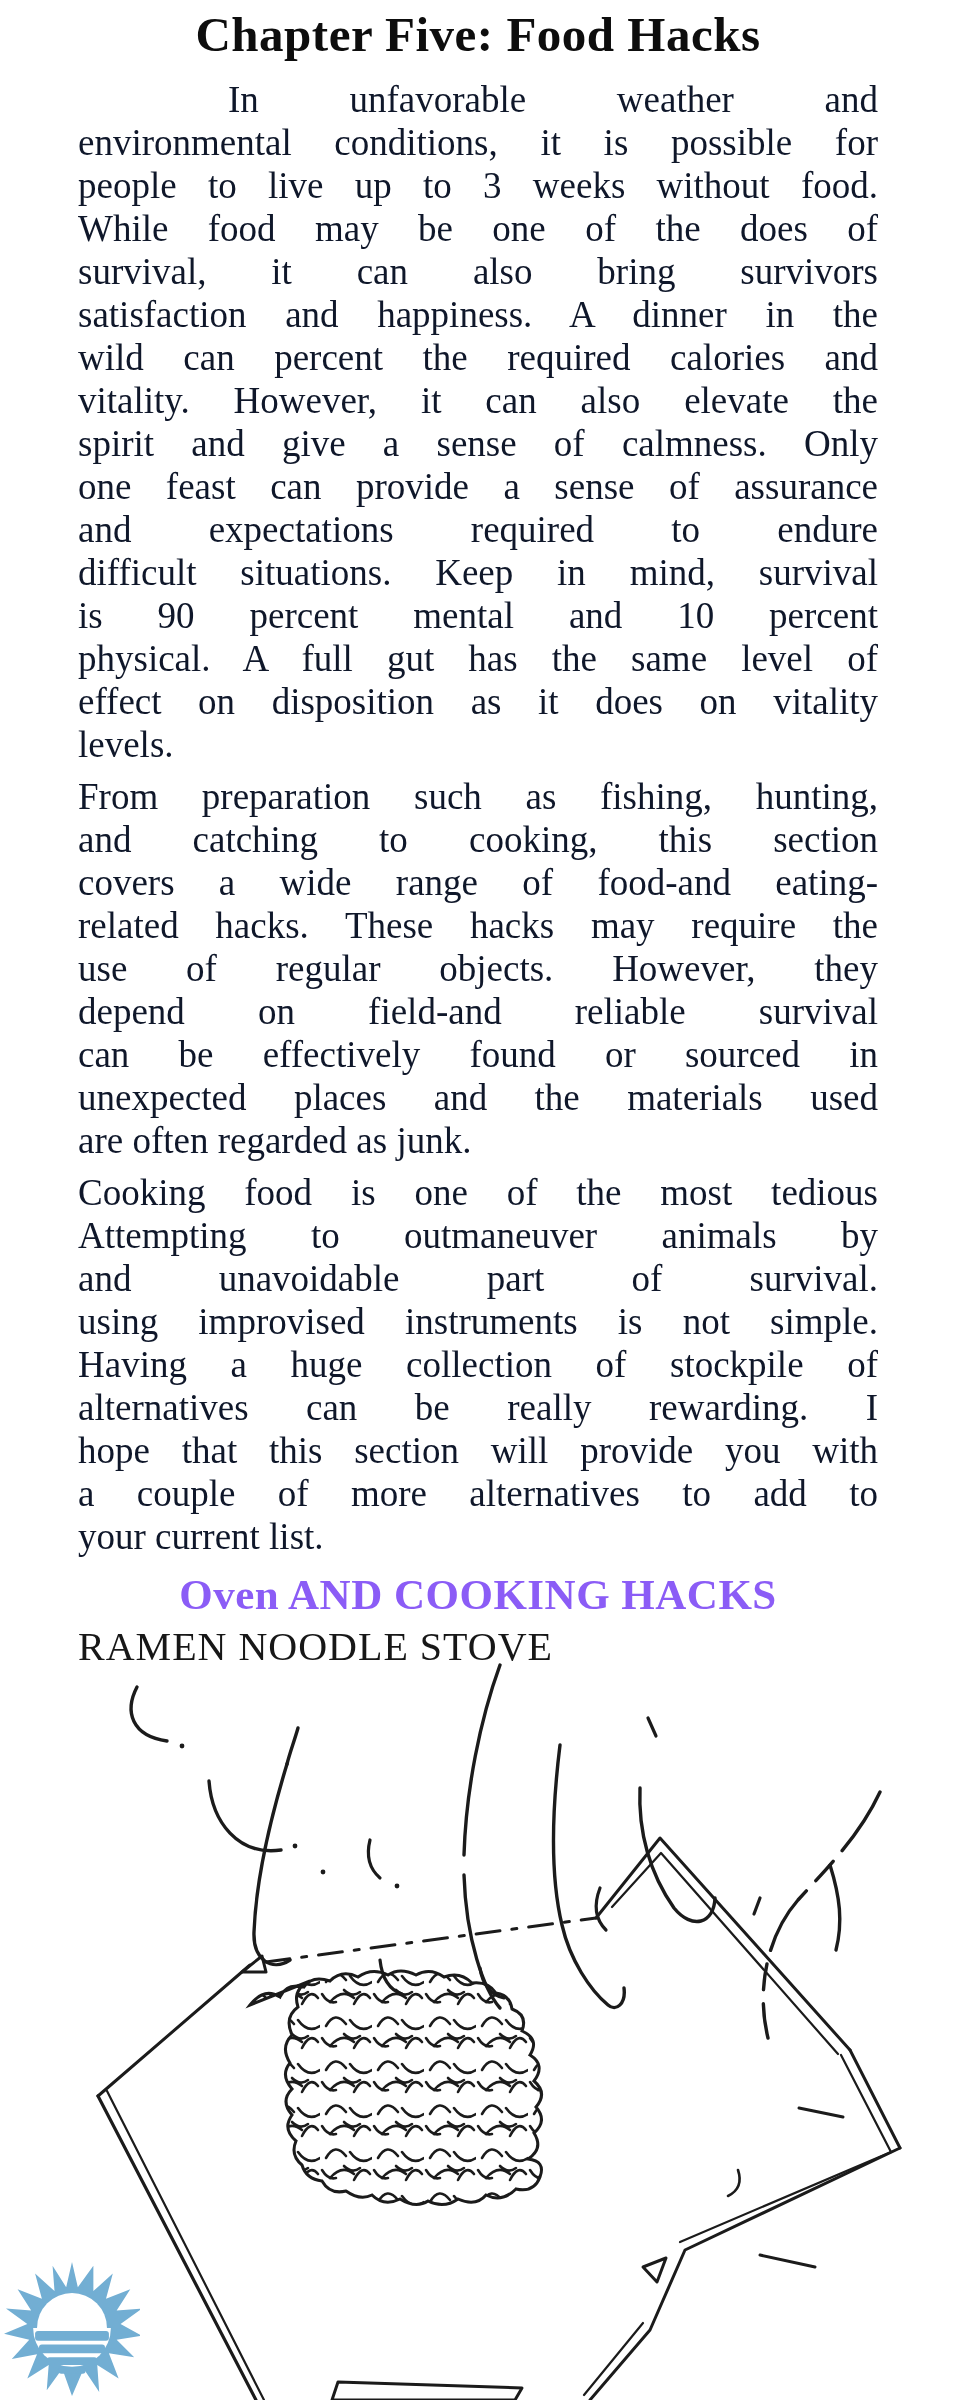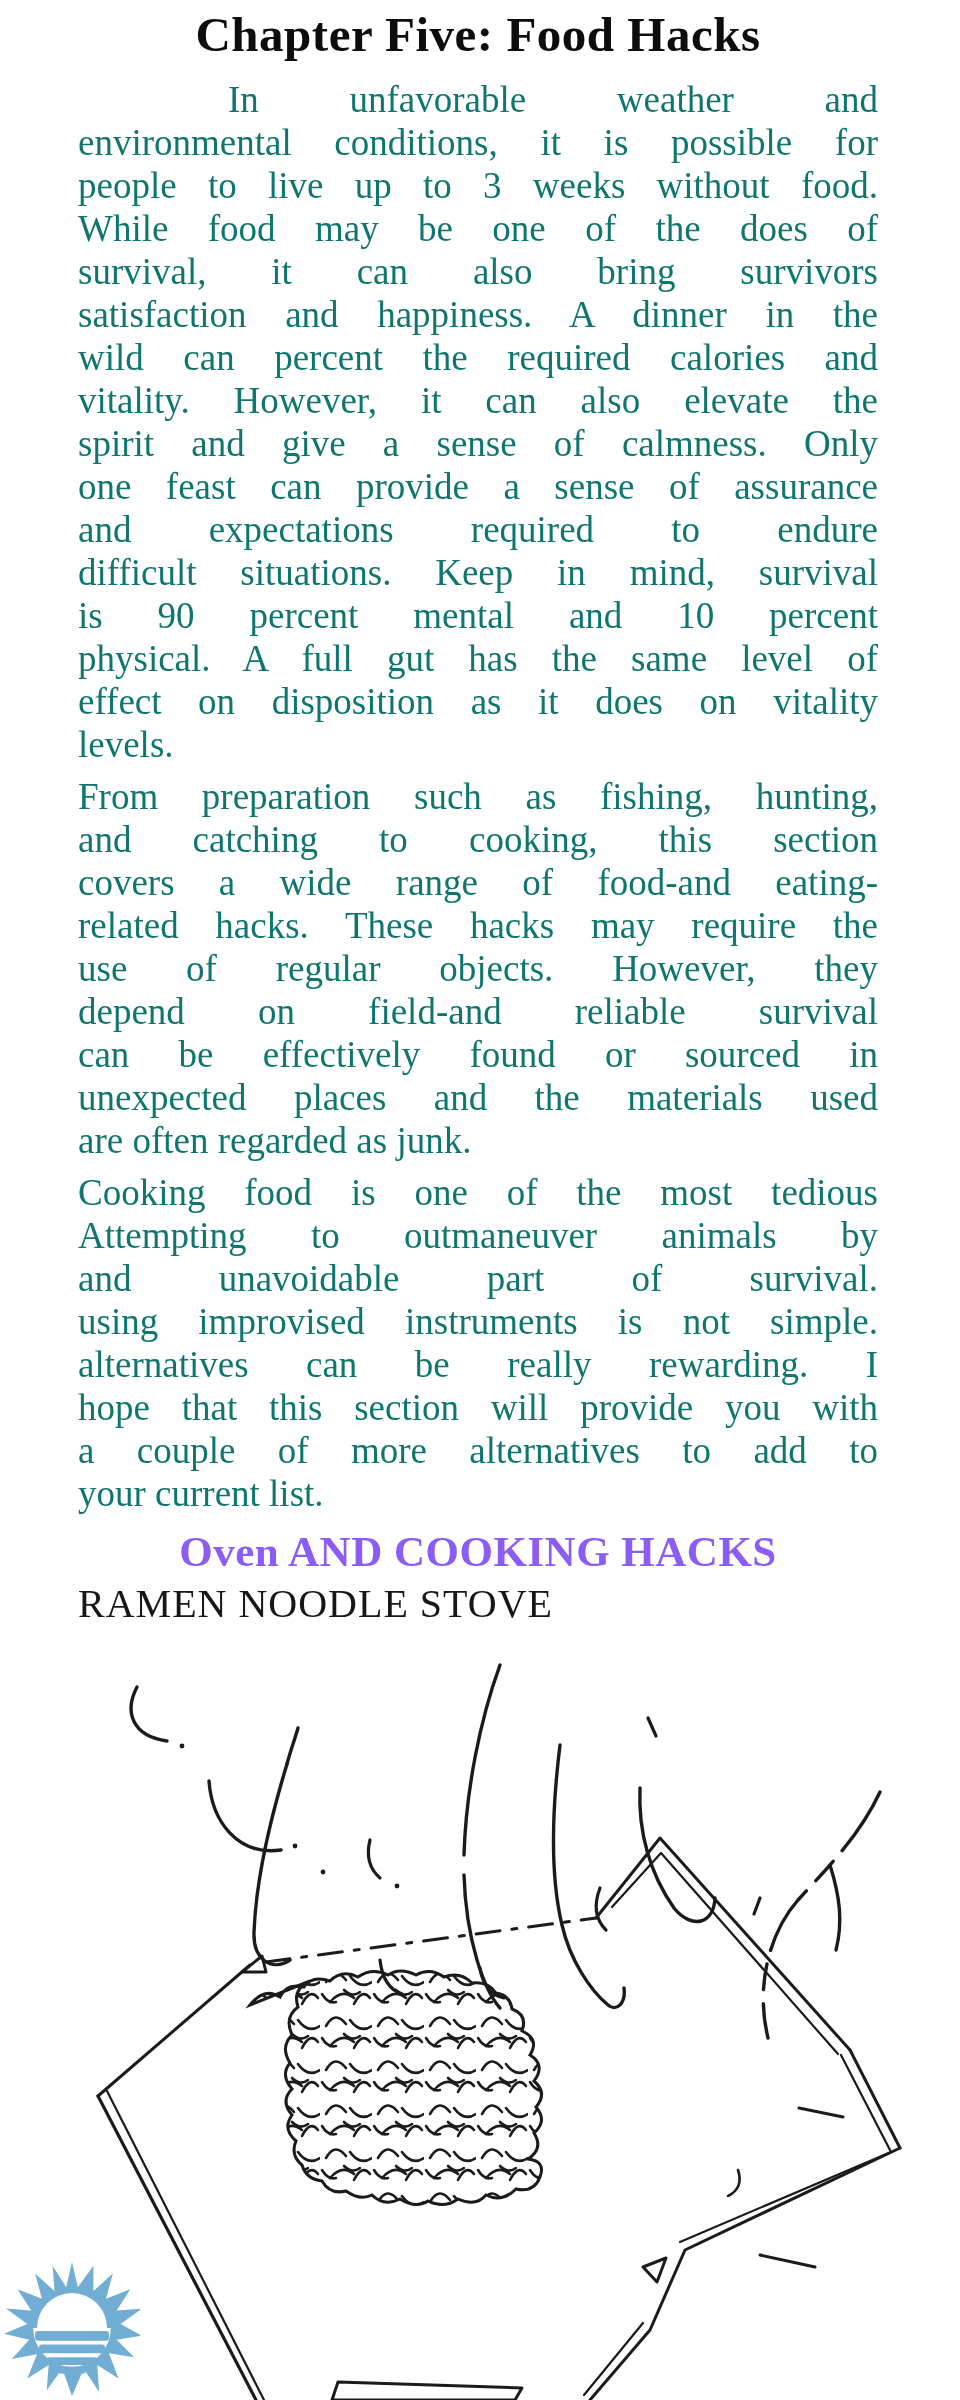--- a/index.html
+++ b/index.html
@@ -8,21 +8,21 @@
 
   .page{position:absolute;inset:0;background:#fff;padding-left:28px;}
 
   .col{position:absolute;left:78px;top:8px;width:800px;}
 
   h1.title{margin:0 0 16px 0;text-align:center;font-size:49px;line-height:1.1;
            font-weight:bold;letter-spacing:0.5px;color:#0d0d0d;}
 
   .para{margin:0 0 9px 0;}
   .line{font-size:37px;line-height:43px;text-align:justify;text-align-last:justify;
-        overflow:hidden;color:#0f766e;}
+        overflow:hidden;color:#0f172a;}
   .line.last{text-align-last:left;}
   .line.indent{padding-left:150px;}
 
   h2.sect{margin:12px 0 2px 0;text-align:center;font-size:43px;font-weight:bold;
           letter-spacing:0.5px;color:#8b5cf6;}
   .sub{font-size:40px;letter-spacing:1px;margin:4px 0 0 0;color:#171717;}
 
   .layer{position:absolute;left:60px;top:1660px;width:900px;height:740px;}
   #sketch-fills{z-index:1;}
   #watermark{z-index:2;}
@@ -66,20 +66,21 @@
         <div class="line">depend on field-and reliable survival</div>
         <div class="line">can be effectively found or sourced in</div>
         <div class="line">unexpected places and the materials used</div>
         <div class="line last">are often regarded as junk.</div>
       </div>
     <div class="para">
         <div class="line">Cooking food is one of the most tedious</div>
         <div class="line">Attempting to outmaneuver animals by</div>
         <div class="line">and unavoidable part of survival.</div>
         <div class="line">using improvised instruments is not simple.</div>
+        <div class="line">Having a huge collection of stockpile of</div>
         <div class="line">alternatives can be really rewarding. I</div>
         <div class="line">hope that this section will provide you with</div>
         <div class="line">a couple of more alternatives to add to</div>
         <div class="line last">your current list.</div>
       </div>
     <h2 class="sect">Oven AND COOKING HACKS</h2>
     <div class="sub">RAMEN NOODLE STOVE</div>
   </div>
 
   <svg id="sketch-fills" class="layer" viewBox="0 0 900 740">

